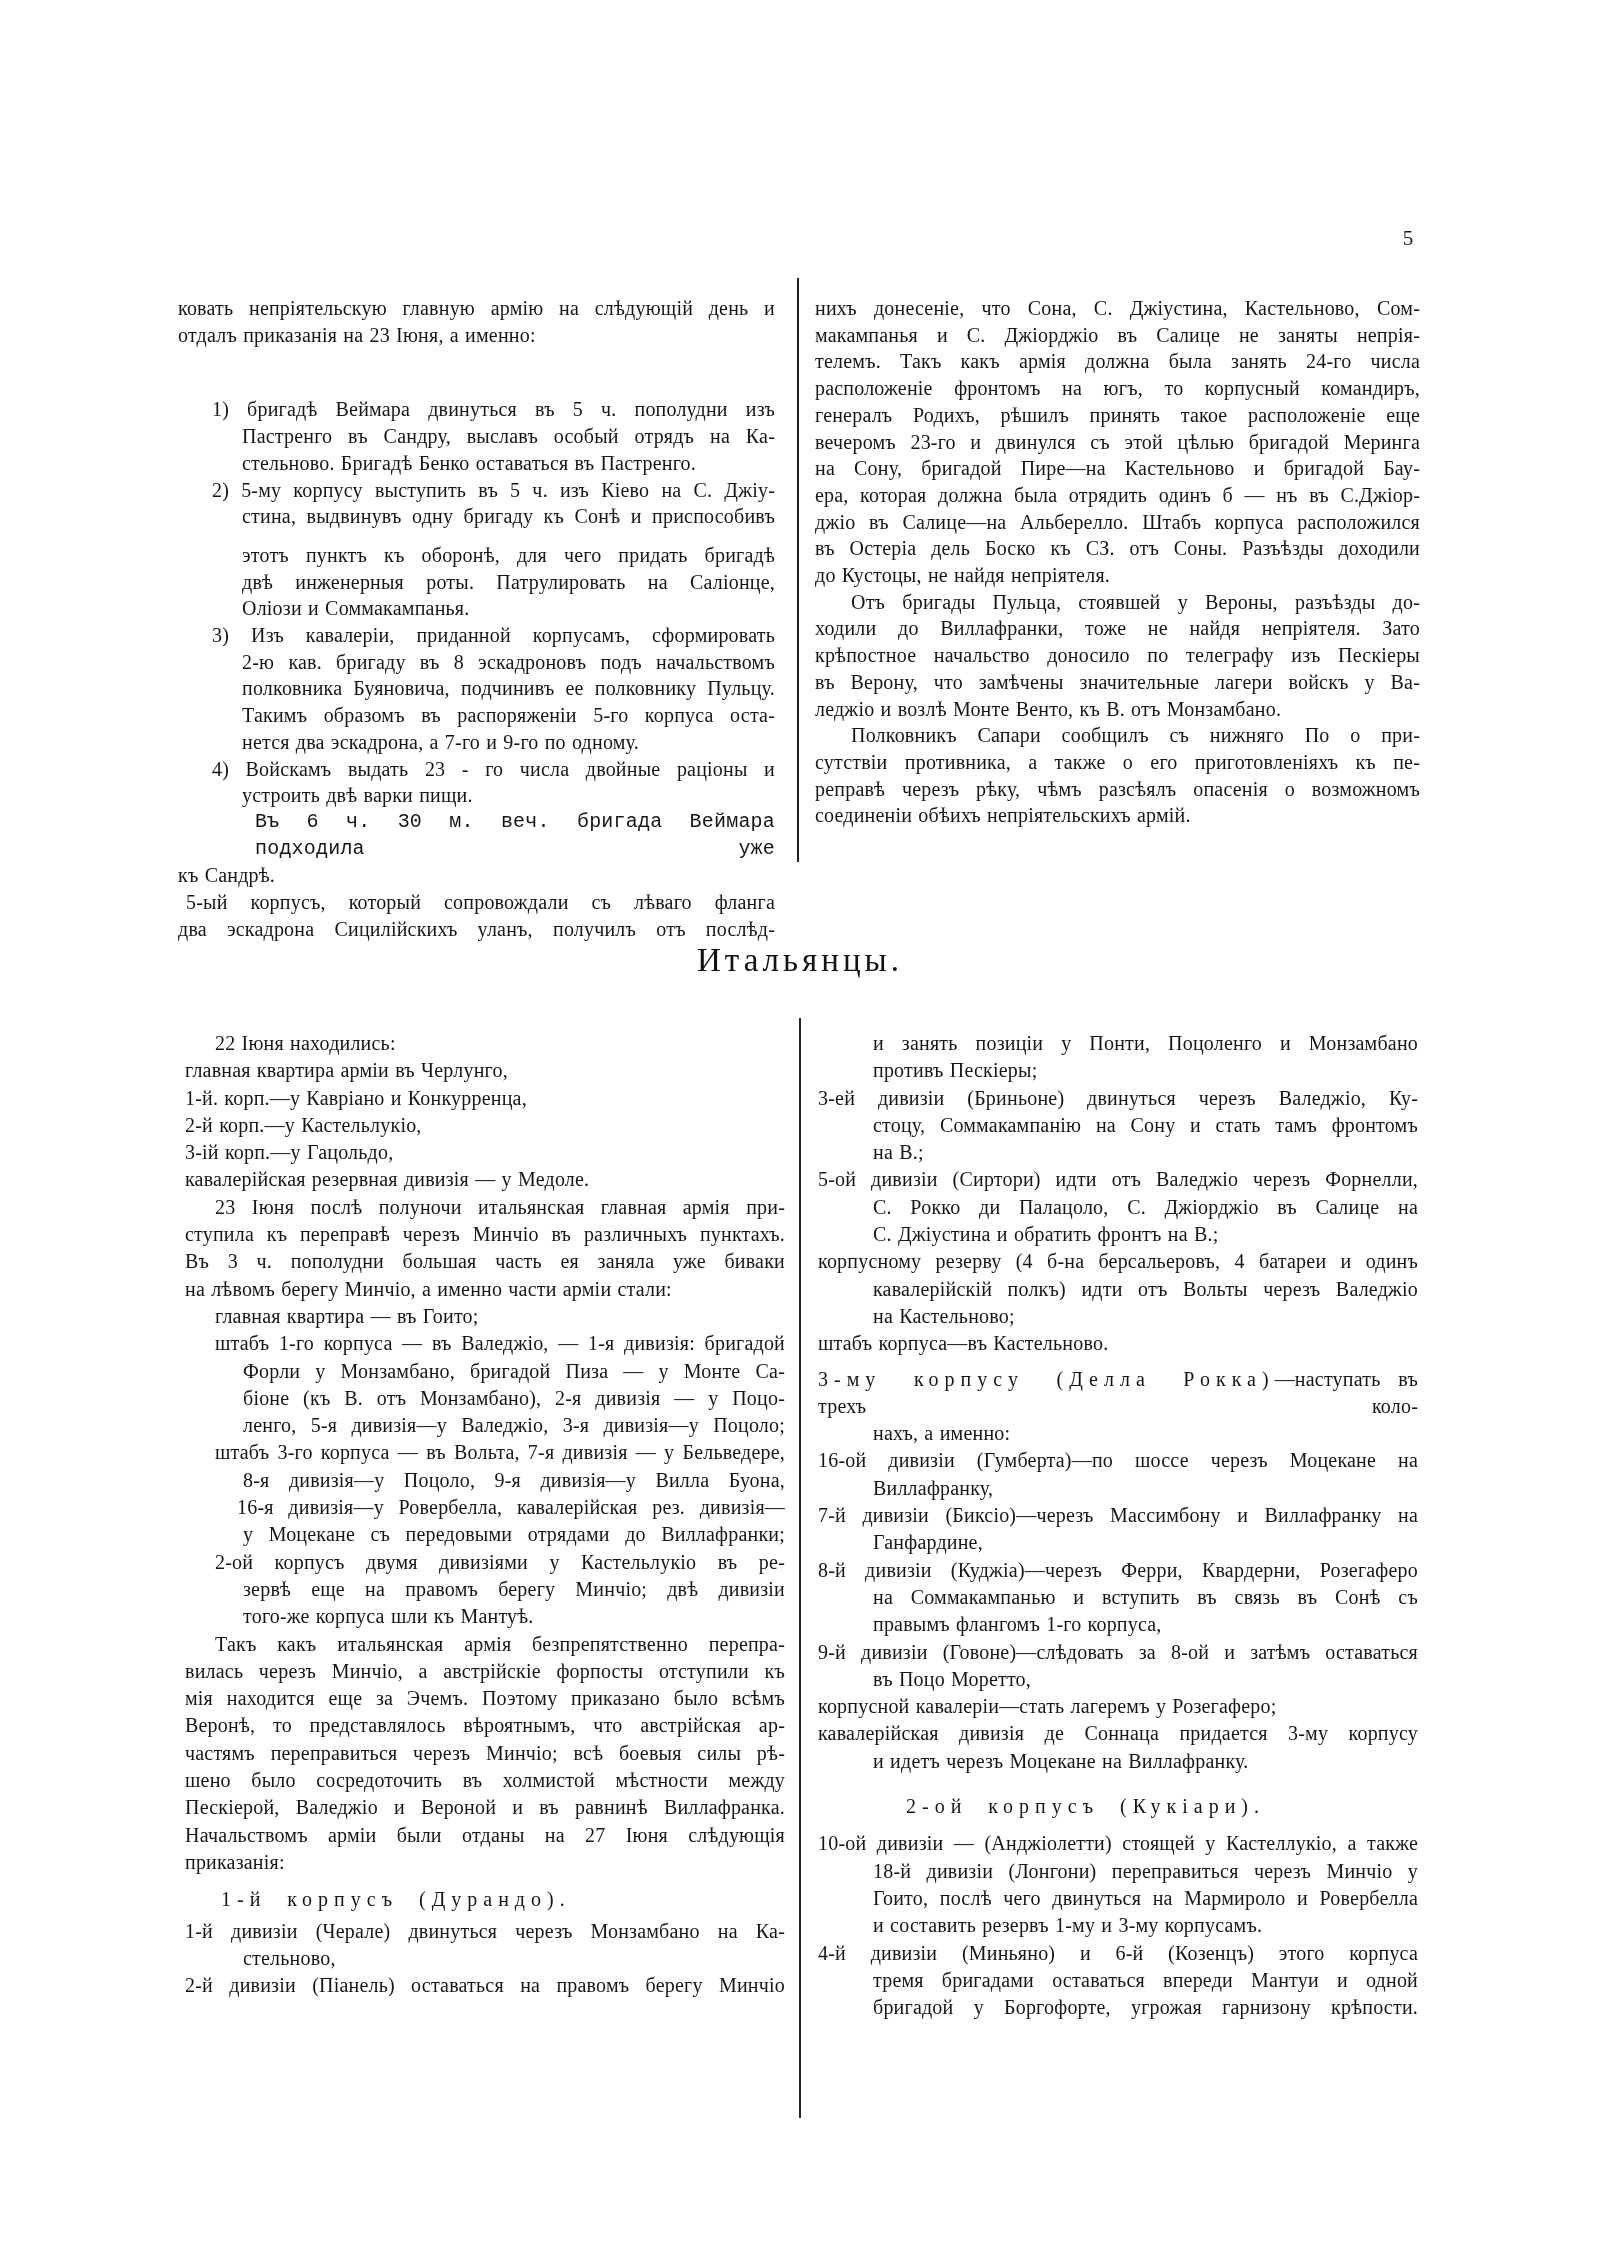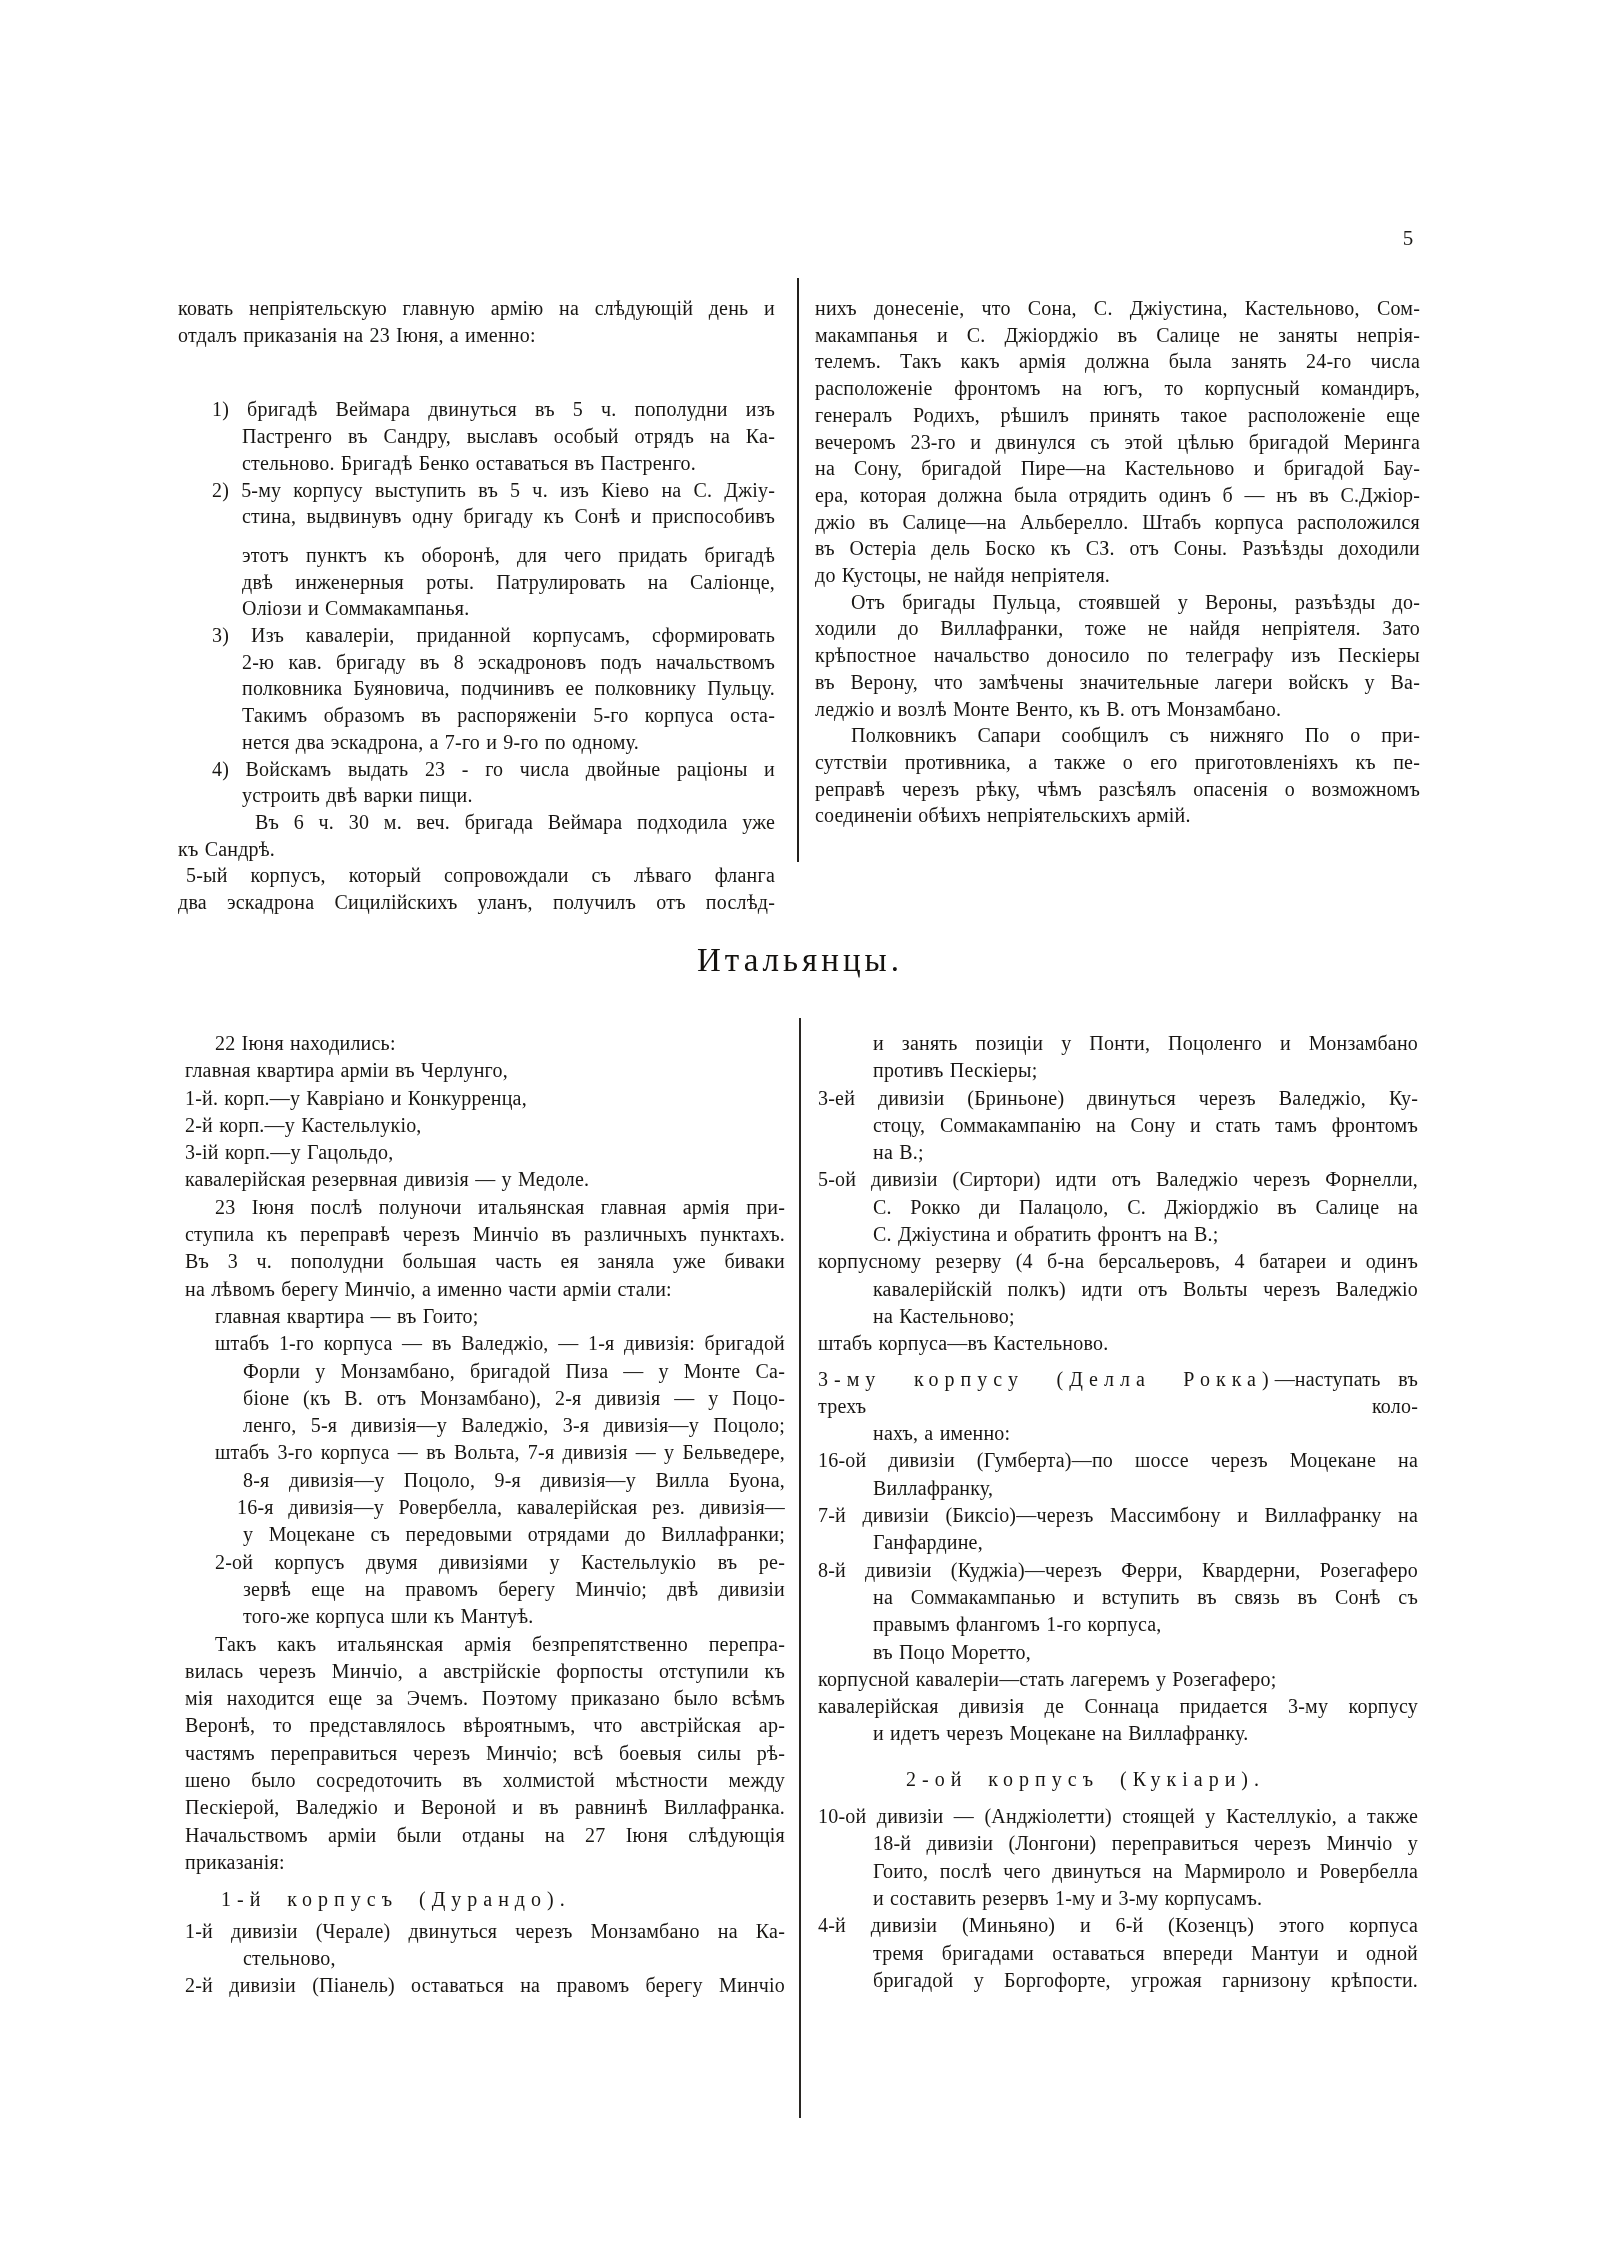--- a/index.html
+++ b/index.html
@@ -51,21 +51,21 @@
       <div class="line j" style="padding-left: 64px; margin-top: 12px;"><span>этотъ пунктъ къ оборонѣ, для чего придать бригадѣ</span></div>
       <div class="line j" style="padding-left: 64px;"><span>двѣ инженерныя роты. Патрулировать на Саліонце,</span></div>
       <div class="line" style="padding-left: 64px;"><span>Оліози и Соммакампанья.</span></div>
       <div class="line j" style="padding-left: 34px;"><span>3) Изъ кавалеріи, приданной корпусамъ, сформировать</span></div>
       <div class="line j" style="padding-left: 64px;"><span>2-ю кав. бригаду въ 8 эскадроновъ подъ начальствомъ</span></div>
       <div class="line j" style="padding-left: 64px;"><span>полковника Буяновича, подчинивъ ее полковнику Пульцу.</span></div>
       <div class="line j" style="padding-left: 64px;"><span>Такимъ образомъ въ распоряженіи 5-го корпуса оста-</span></div>
       <div class="line" style="padding-left: 64px;"><span>нется два эскадрона, а 7-го и 9-го по одному.</span></div>
       <div class="line j" style="padding-left: 34px;"><span>4) Войскамъ выдать 23 - го числа двойные раціоны и</span></div>
       <div class="line" style="padding-left: 64px;"><span>устроить двѣ варки пищи.</span></div>
-      <div class="line j" style="padding-left: 77px;"><span>Въ 6 ч. 30 м. веч. бригада Веймара подходила уже</span></div>
+      <div class="line j" style="padding-left: 77px; font-family: Liberation Mono, monospace;"><span>Въ 6 ч. 30 м. веч. бригада Веймара подходила уже</span></div>
       <div class="line"><span>къ Сандрѣ.</span></div>
       <div class="line j" style="padding-left: 8px;"><span>5-ый корпусъ, который сопровождали съ лѣваго фланга</span></div>
       <div class="line j"><span>два эскадрона Сицилійскихъ уланъ, получилъ отъ послѣд-</span></div>
     </div>
   <div id="top-right" class="col top-col">
       <div class="line j"><span>нихъ донесеніе, что Сона, С. Джіустина, Кастельново, Сом-</span></div>
       <div class="line j"><span>макампанья и С. Джіорджіо въ Салице не заняты непрія-</span></div>
       <div class="line j"><span>телемъ. Такъ какъ армія должна была занять 24-го числа</span></div>
       <div class="line j"><span>расположеніе фронтомъ на югъ, то корпусный командиръ,</span></div>
       <div class="line j"><span>генералъ Родихъ, рѣшилъ принять такое расположеніе еще</span></div>
@@ -141,20 +141,21 @@
       <div class="line"><span>штабъ корпуса—въ Кастельново.</span></div>
       <div class="line j" style="margin-top: 8px;"><span class="sp">3-му корпусу (Делла Рокка)</span><span>—наступать въ трехъ коло-</span></div>
       <div class="line" style="padding-left: 55px;"><span>нахъ, а именно:</span></div>
       <div class="line j"><span>16-ой дивизіи (Гумберта)—по шоссе черезъ Моцекане на</span></div>
       <div class="line" style="padding-left: 55px;"><span>Виллафранку,</span></div>
       <div class="line j"><span>7-й дивизіи (Биксіо)—черезъ Массимбону и Виллафранку на</span></div>
       <div class="line" style="padding-left: 55px;"><span>Ганфардине,</span></div>
       <div class="line j"><span>8-й дивизіи (Куджіа)—черезъ Ферри, Квардерни, Розегаферо</span></div>
       <div class="line j" style="padding-left: 55px;"><span>на Соммакампанью и вступить въ связь въ Сонѣ съ</span></div>
       <div class="line" style="padding-left: 55px;"><span>правымъ флангомъ 1-го корпуса,</span></div>
+      <div class="line j"><span>9-й дивизіи (Говоне)—слѣдовать за 8-ой и затѣмъ оставаться</span></div>
       <div class="line" style="padding-left: 55px;"><span>въ Поцо Моретто,</span></div>
       <div class="line"><span>корпусной кавалеріи—стать лагеремъ у Розегаферо;</span></div>
       <div class="line j"><span>кавалерійская дивизія де Соннаца придается 3-му корпусу</span></div>
       <div class="line" style="padding-left: 55px;"><span>и идетъ черезъ Моцекане на Виллафранку.</span></div>
       <div class="line" style="padding-left: 88px; margin-top: 18px;"><span class="sp">2-ой корпусъ (Кукіари).</span></div>
       <div class="line j" style="margin-top: 10px;"><span>10-ой дивизіи — (Анджіолетти) стоящей у Кастеллукіо, а также</span></div>
       <div class="line j" style="padding-left: 55px;"><span>18-й дивизіи (Лонгони) переправиться черезъ Минчіо у</span></div>
       <div class="line j" style="padding-left: 55px;"><span>Гоито, послѣ чего двинуться на Мармироло и Ровербелла</span></div>
       <div class="line" style="padding-left: 55px;"><span>и составить резервъ 1-му и 3-му корпусамъ.</span></div>
       <div class="line j"><span>4-й дивизіи (Миньяно) и 6-й (Козенцъ) этого корпуса</span></div>

